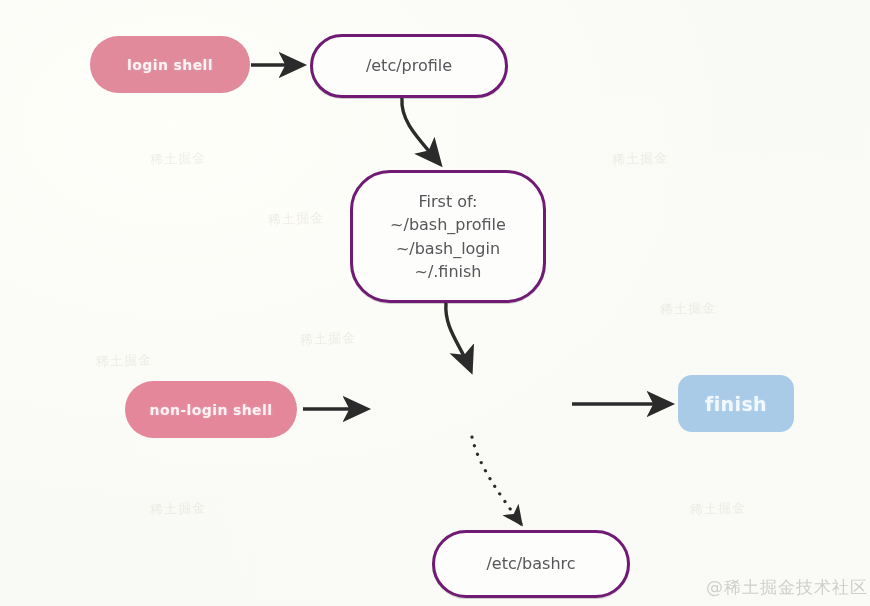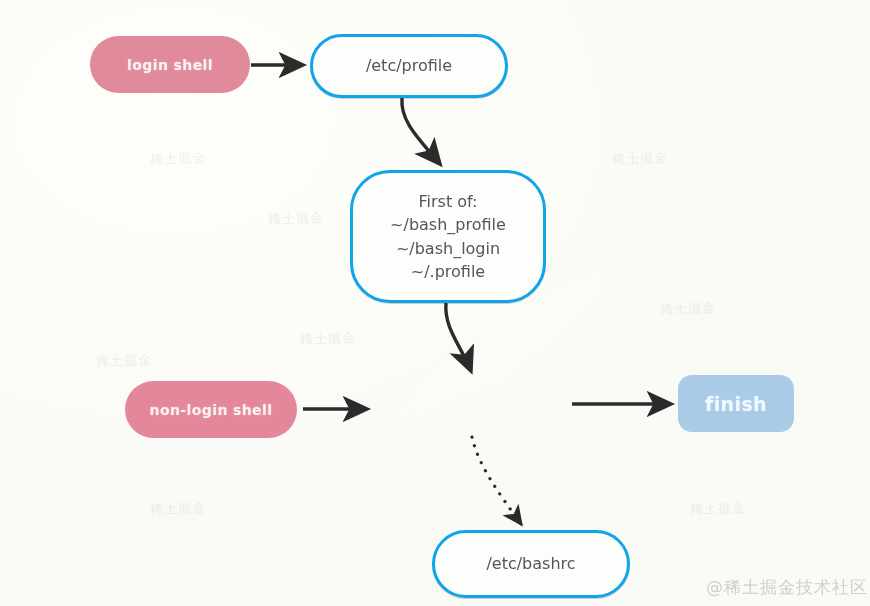--- a/index.html
+++ b/index.html
@@ -51,21 +51,21 @@
   .pill-blue {
     border-radius: 14px;
     color: #f2f8ff;
     font-size: 19px;
     letter-spacing: 0.4px;
     font-weight: 600;
     text-shadow: 0 0 3px rgba(255,255,255,0.25);
   }
   .boxnode {
     background: #fdfdfb;
-    border: 3px solid #0ea5e9;
+    border: 3px solid #701a75;
     border-radius: 34px;
     color: #55565a;
     font-size: 16px;
     line-height: 1.35;
     box-shadow: 0 1px 0 rgba(0,0,0,0.18);
   }
   .boxnode.multiline {
     border-radius: 40px;
     white-space: pre-line;
     font-size: 16px;
@@ -144,21 +144,21 @@
   </div>
 
   <div class="node boxnode" style="left:310px; top:34px; width:198px; height:64px;">
     <span>/etc/profile</span>
   </div>
 
   <div class="node boxnode multiline" style="left:350px; top:170px; width:196px; height:133px;">
     <span>First of:
 ~/bash_profile
 ~/bash_login
-~/.profile</span>
+~/.finish</span>
   </div>
 
   <div class="node pill" style="left:125px; top:381px; width:172px; height:57px; background:#e4879b;">
     <span>non-login shell</span>
   </div>
 
 
   <div class="node pill-blue" style="left:678px; top:375px; width:116px; height:57px; background:#a9cbe8;">
     <span>finish</span>
   </div>

